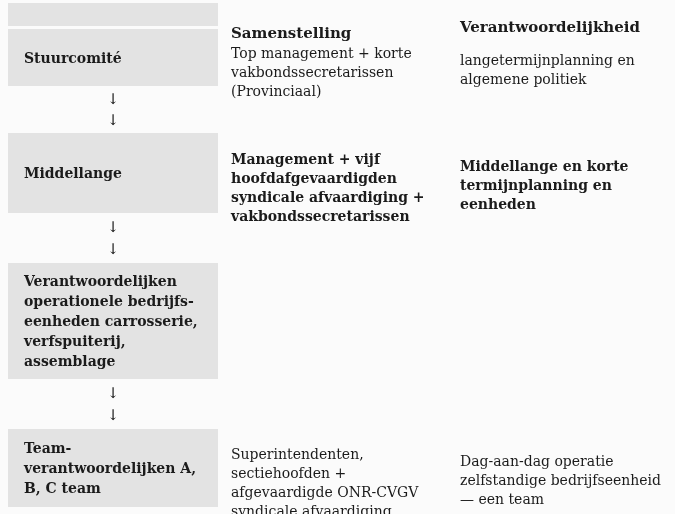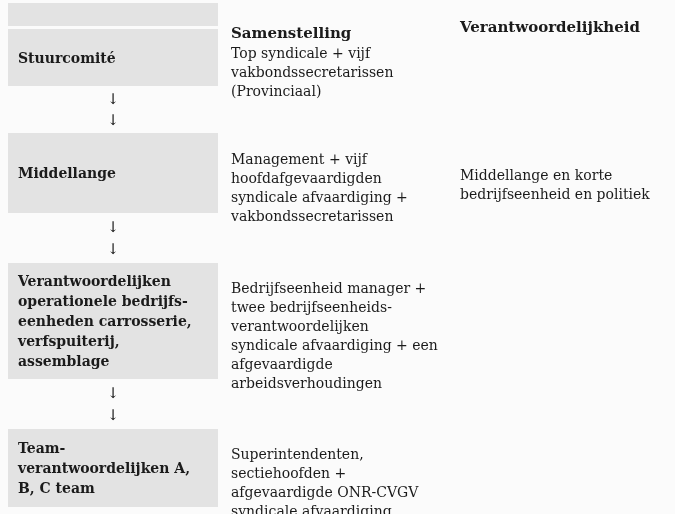--- a/index.html
+++ b/index.html
@@ -31,21 +31,21 @@
     white-space: pre-line;
     font-size: 14px;
     line-height: 19px;
     overflow: visible;
   }
   .gray {
     background: #e3e3e3;
   }
   .label-cell {
     font-weight: bold;
-    padding-left: 10px;
+    padding-left: 16px;
     padding-right: 8px;
     line-height: 20px;
   }
   .mid-cell {
     padding-left: 5px;
   }
   .right-cell {
     padding-left: 10px;
   }
   .header-cell {
@@ -53,21 +53,21 @@
     font-size: 15px;
     padding-left: 5px;
   }
   .header-cell.right-cell { padding-left: 10px; }
   .c1 { grid-column: 1; }
   .c2 { grid-column: 2; margin-top: 30px; }
   .c3 { grid-column: 3; margin-top: 24px; }
   .r-hdr { grid-row: 1; }
   .r1 { grid-row: 3; }
   .r-a1 { grid-row: 4; }
-  .r2 { grid-row: 5; }
+  .r2 { grid-row: 5; font-weight: bold; }
   .r-a2 { grid-row: 6; }
   .r3 { grid-row: 7; }
   .r-a3 { grid-row: 8; }
   .r4 { grid-row: 9; }
   .arrow-block {
     grid-column: 1;
     display: flex;
     flex-direction: column;
     align-items: center;
     justify-content: space-evenly;
@@ -82,60 +82,59 @@
 </head>
 <body>
 
 <div class="org-table">
 
   <div class="cell gray header-cell c1 r-hdr"></div>
   <div class="cell gray header-cell mid-cell c2 r-hdr">Samenstelling</div>
   <div class="cell gray header-cell right-cell c3 r-hdr">Verantwoordelijkheid</div>
 
   <div class="cell gray label-cell c1 r1">Stuurcomité</div>
-  <div class="cell mid-cell c2 r1">Top syndicale + vijf
+  <div class="cell mid-cell c2 r1">Top management + korte
 vakbondssecretarissen
 (Provinciaal)</div>
+  <div class="cell right-cell c3 r1">langetermijnplanning en
+algemene politiek</div>
 
   <div class="arrow-block r-a1">
     <span class="down-arrow">↓</span>
     <span class="down-arrow">↓</span>
   </div>
 
   <div class="cell gray label-cell c1 r2">Middellange</div>
   <div class="cell mid-cell c2 r2">Management + vijf
 hoofdafgevaardigden
 syndicale afvaardiging +
 vakbondssecretarissen</div>
   <div class="cell right-cell c3 r2">Middellange en korte
-bedrijfseenheid en politiek</div>
+termijnplanning en eenheden</div>
 
   <div class="arrow-block r-a2">
     <span class="down-arrow">↓</span>
     <span class="down-arrow">↓</span>
   </div>
 
   <div class="cell gray label-cell c1 r3">Verantwoordelijken
 operationele bedrijfs-
 eenheden carrosserie,
 verfspuiterij,
 assemblage</div>
-  <div class="cell mid-cell c2 r3">Bedrijfseenheid manager +
-twee bedrijfseenheids-
-verantwoordelijken
-syndicale afvaardiging + een
-afgevaardigde
-arbeidsverhoudingen</div>
 
   <div class="arrow-block r-a3">
     <span class="down-arrow">↓</span>
     <span class="down-arrow">↓</span>
   </div>
 
   <div class="cell gray label-cell c1 r4">Team-
 verantwoordelijken A,
 B, C team</div>
   <div class="cell mid-cell c2 r4">Superintendenten,
 sectiehoofden +
 afgevaardigde ONR-CVGV
 syndicale afvaardiging</div>
+  <div class="cell right-cell c3 r4">Dag-aan-dag operatie
+zelfstandige bedrijfseenheid
+— een team</div>
 
 </div>
 
 </body></html>

